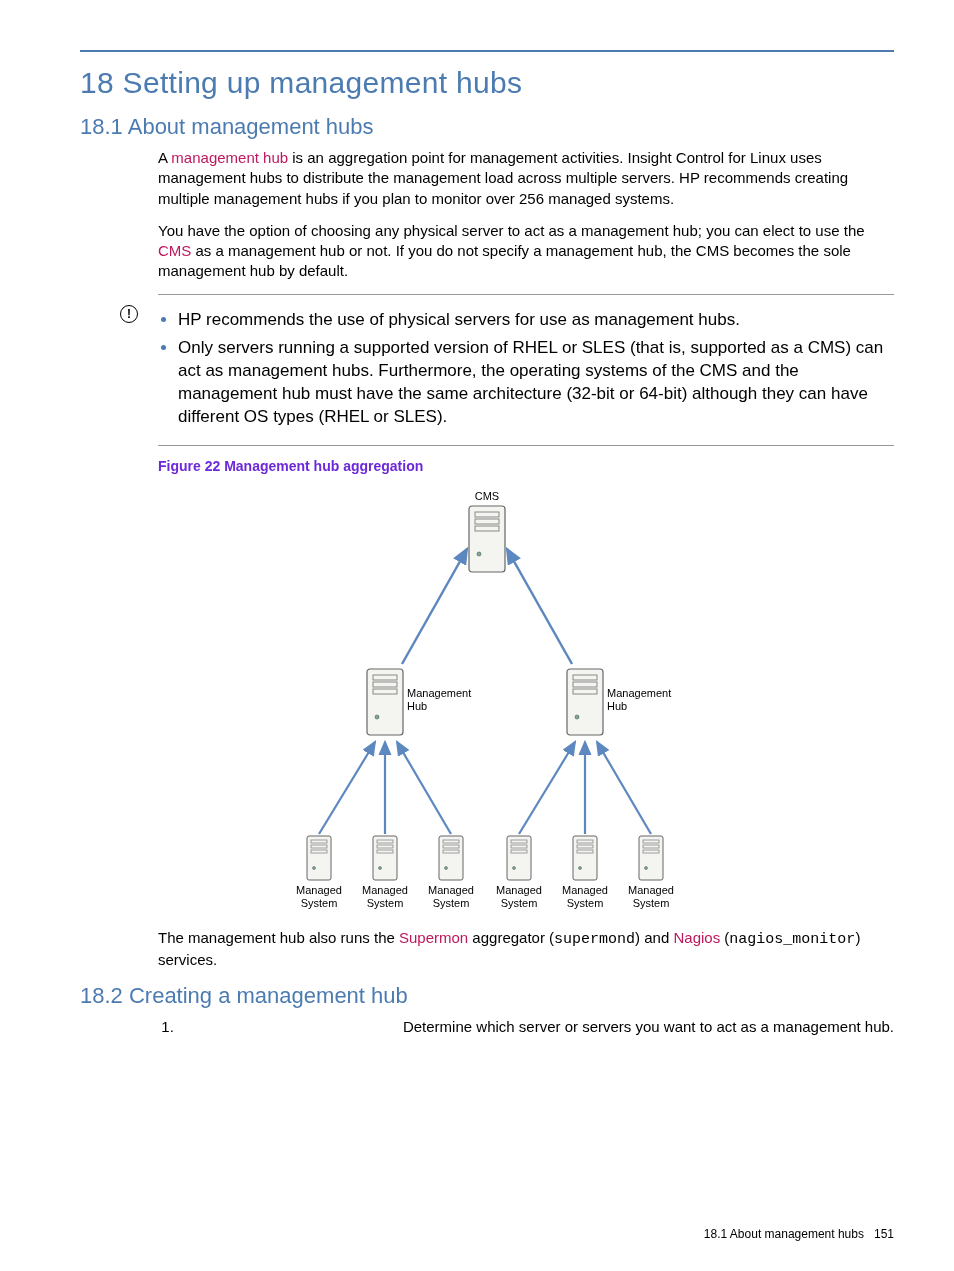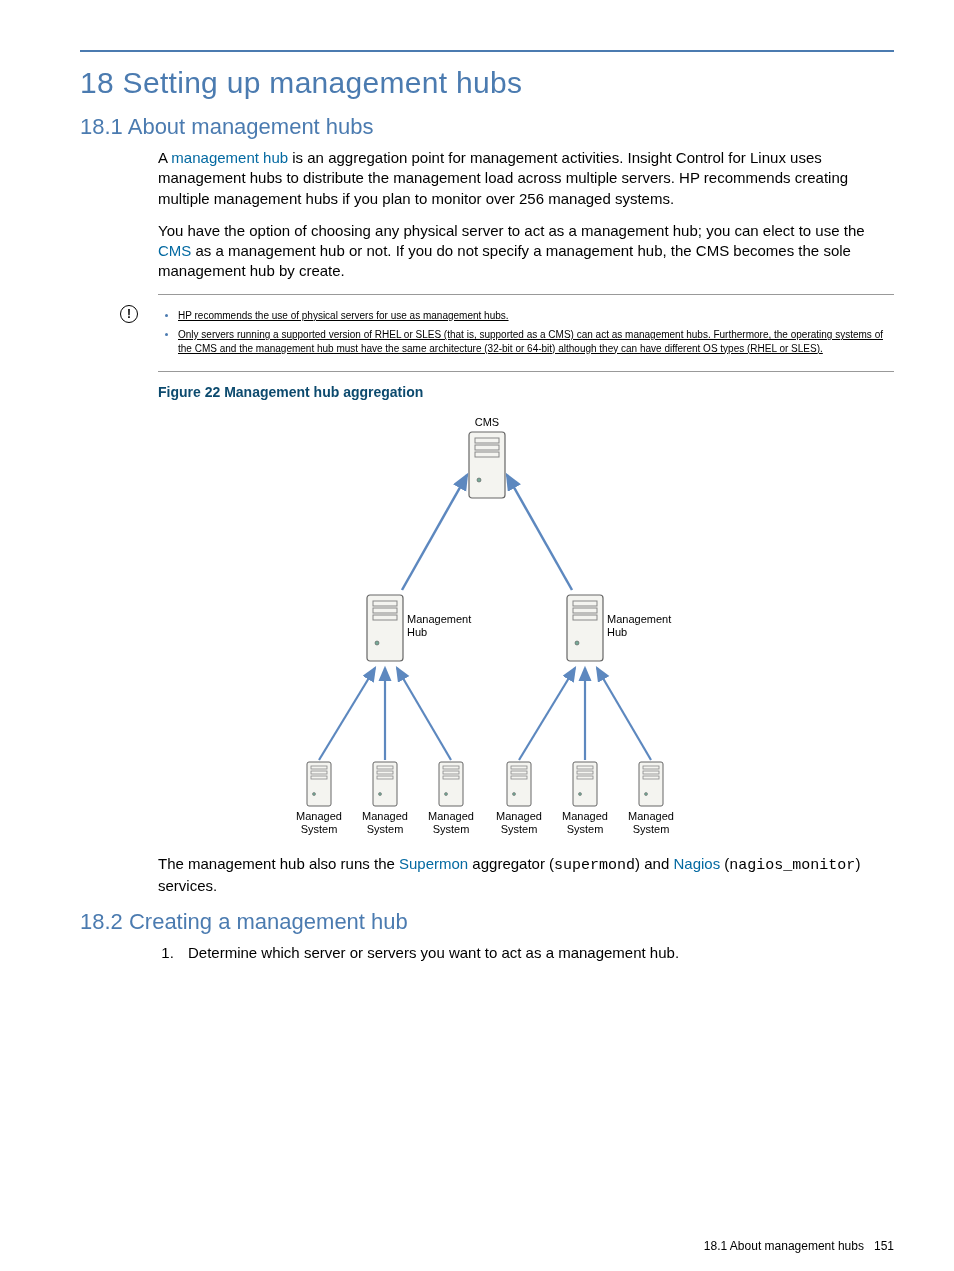--- a/index.html
+++ b/index.html
@@ -35,21 +35,21 @@
   }
   .body-block {
     margin-left: 78px;
     font-size: 15px;
     line-height: 1.35;
   }
   .body-block p {
     margin: 0 0 12px 0;
   }
   a.term {
-    color: #0369a1;
+    color: #be185d;
     text-decoration: none;
   }
   hr.thin {
     border: none;
     border-top: 1px solid #999;
     margin: 6px 0 8px 78px;
   }
   .important-row {
     display: flex;
     align-items: flex-start;
@@ -73,54 +73,54 @@
     font-weight: bold;
     font-size: 15px;
   }
   ul.bullets {
     margin: 6px 0 10px 0;
     padding-left: 20px;
   }
   ul.bullets li {
     margin-bottom: 6px;
     line-height: 1.35;
-    font-size: 10px;
-    text-decoration: underline;
+    font-size: 17px;
   }
   ul.bullets li::marker {
     color: #4b7bb0;
   }
   .figure-caption {
-    color: #0c4a6e;
+    color: #6d28d9;
     font-weight: bold;
     font-size: 14px;
     margin: 12px 0 10px 78px;
   }
   .diagram {
     margin: 0 auto;
     width: 460px;
   }
   .mono {
     font-family: "Courier New", monospace;
   }
   .menu-path {
     font-weight: bold;
   }
   ol.steps {
     margin: 6px 0 0 0;
     padding-left: 20px;
     font-size: 15px;
     line-height: 1.35;
+    text-align: right;
   }
   ol.steps li {
     padding-left: 10px;
   }
   .footer {
     position: absolute;
-    bottom: 18px;
+    bottom: 30px;
     right: 60px;
     font-size: 12px;
     color: #000;
   }
   .svg-label {
     font-family: Arial, sans-serif;
     font-size: 11px;
     fill: #000;
   }
 </style>
@@ -132,21 +132,21 @@
 
   <h1 class="chapter">18 Setting up management hubs</h1>
 
   <h2 class="section">18.1 About management hubs</h2>
 
   <div class="body-block">
     <p>
       <span>A </span><a class="term">management hub</a><span> is an aggregation point for management activities. Insight Control for Linux uses management hubs to distribute the management load across multiple servers. HP recommends creating multiple management hubs if you plan to monitor over 256 managed systems.</span>
     </p>
     <p>
-      <span>You have the option of choosing any physical server to act as a management hub; you can elect to use the </span><a class="term">CMS</a><span> as a management hub or not. If you do not specify a management hub, the CMS becomes the sole management hub by create.</span>
+      <span>You have the option of choosing any physical server to act as a management hub; you can elect to use the </span><a class="term">CMS</a><span> as a management hub or not. If you do not specify a management hub, the CMS becomes the sole management hub by default.</span>
     </p>
   </div>
 
   <hr class="thin">
 
   <div class="important-row">
     <div class="imp-icon">!</div>
     <div style="flex:1">
       <ul class="bullets">
         <li>HP recommends the use of physical servers for use as management hubs.</li>

